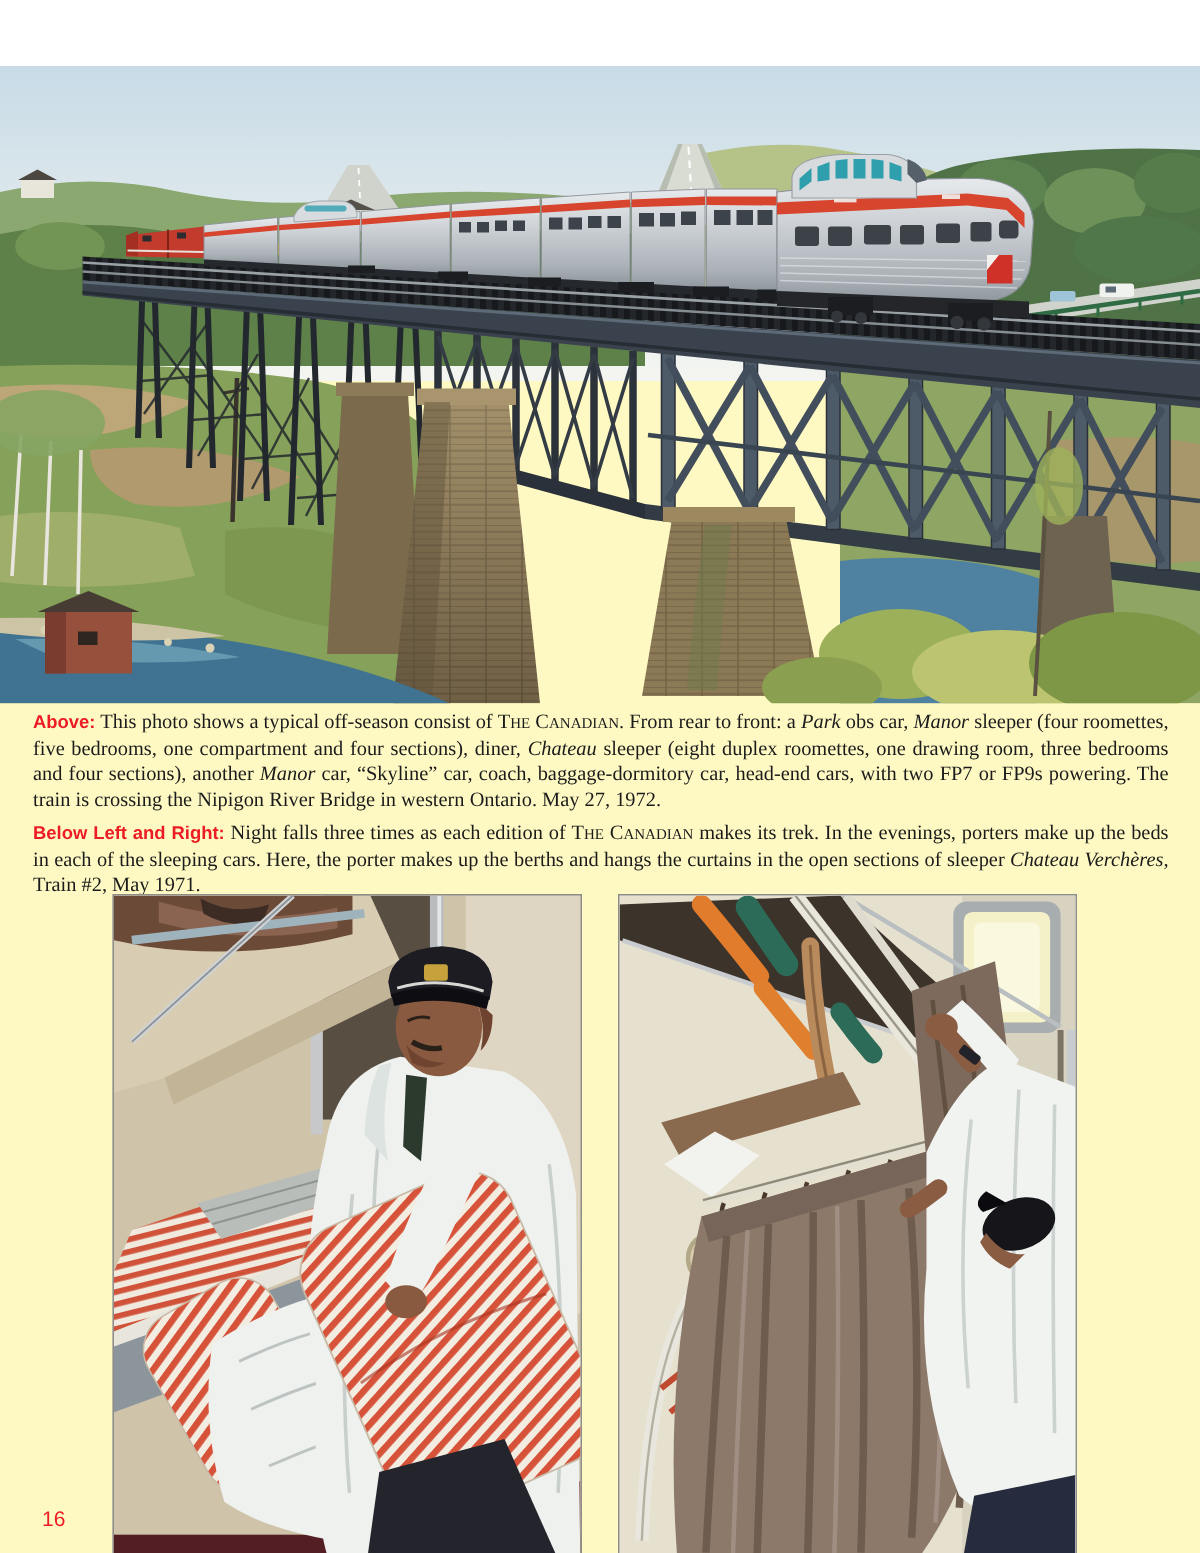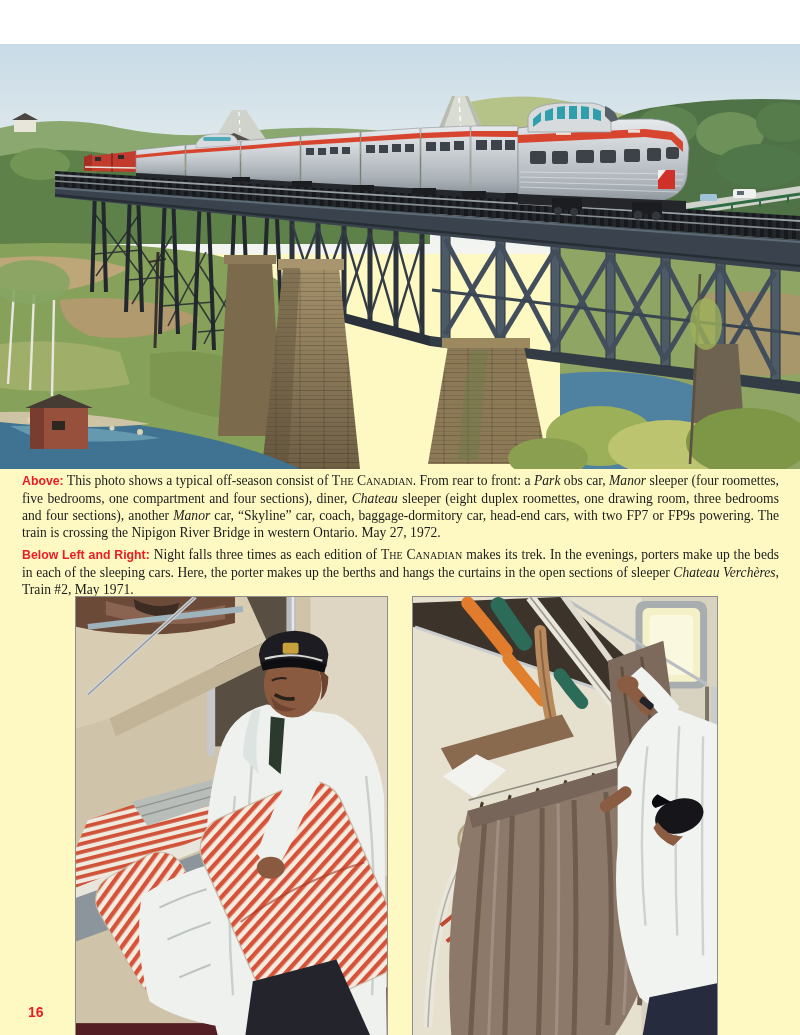--- a/index.html
+++ b/index.html
@@ -10,21 +10,21 @@
   #photo-left  { left:75px;  top:552px; width:313px; height:458px; border:1px solid #8d8d8d; box-sizing:border-box; background:#cfc3a9; }
   #photo-right { left:412px; top:552px; width:306px; height:458px; border:1px solid #8d8d8d; box-sizing:border-box; background:#e6e0cf; }
   .photo svg { display:block; width:100%; height:100%; }
   .captions { position:absolute; left:22px; top:428px; width:757px; color:#1b1b1b;
               font-size:13.6px; line-height:17px; text-align:justify; }
   .caption { margin:0 0 5px 0; }
   .lead { font-family:"Liberation Sans", sans-serif; font-weight:700; color:#ec1c24; font-size:12.3px; }
   .it { font-style:italic; }
   .sc { font-variant:small-caps; }
   #page-number { position:absolute; left:28px; top:960px; font-family:"Liberation Sans", sans-serif;
-                 font-weight:700; font-size:14px; color:#ec1c24; }
+                 font-weight:400; font-size:14px; color:#ec1c24; }
 </style>
 </head>
 <body>
 
 <div class="page">
 
   <div class="photo" id="photo-top">
     <svg viewBox="0 0 800 425" preserveAspectRatio="none">
       <defs>
         <linearGradient id="sky" x1="0" y1="0" x2="0" y2="1">

